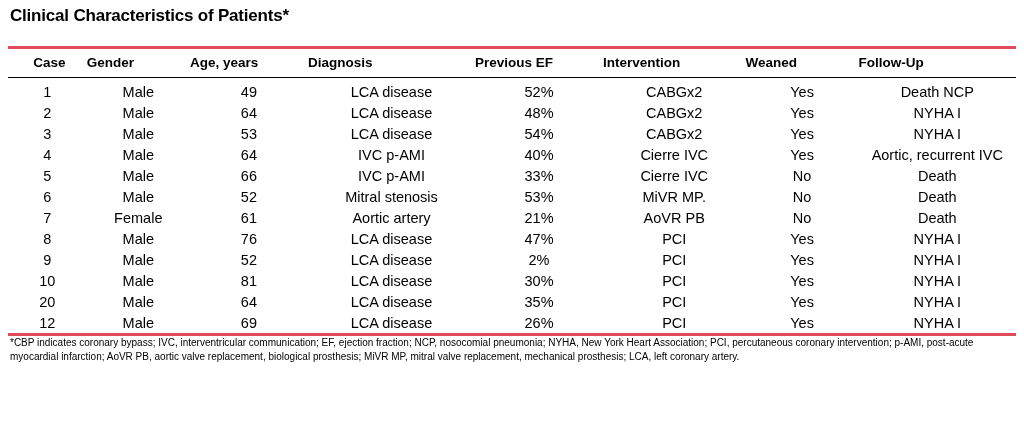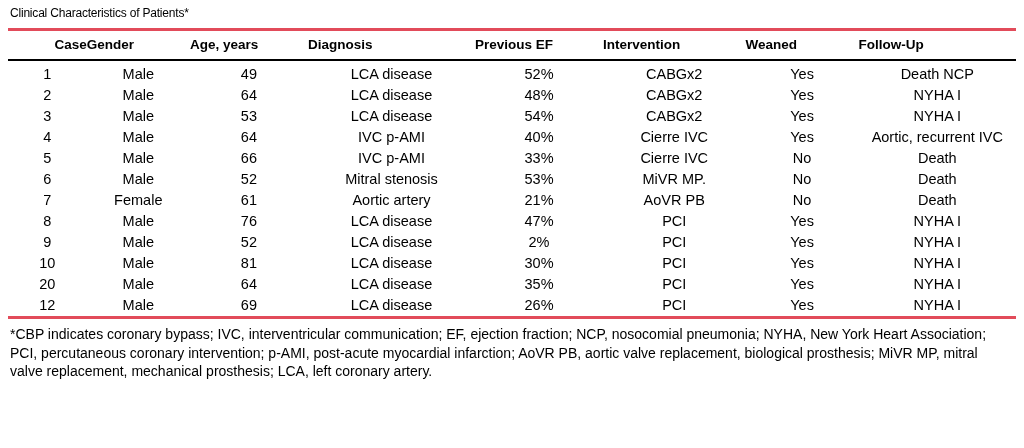--- a/index.html
+++ b/index.html
@@ -13,24 +13,24 @@
     font-family: "Liberation Sans", sans-serif;
     color: #000000;
     overflow: hidden;
   }
   .table-wrap {
     width: 1024px;
     box-sizing: border-box;
     padding: 0 8px;
   }
   .title {
-    font-size: 12px;
-    font-weight: normal;
+    font-size: 17px;
+    font-weight: bold;
     letter-spacing: -0.2px;
-    padding: 7px 0 8px 2px;
+    padding: 7px 0 20px 2px;
     line-height: 1.1;
   }
   .rule-top {
     height: 3px;
     background: #e24b5a;
     width: 100%;
   }
   .rule-mid {
     height: 1.5px;
     background: #000000;
@@ -54,39 +54,39 @@
     white-space: nowrap;
   }
   td {
     font-size: 14.5px;
     padding: 2.5px 0;
     text-align: center;
     white-space: nowrap;
   }
   thead tr th:first-child,
   tbody tr td:first-child {
-    text-align: right;
+    text-align: center;
     padding-left: 4px;
   }
   tbody tr td:first-child {
     text-align: center;
     padding-left: 0;
   }
   .col-case { width: 8.0%; }
   .col-gender { width: 10.5%; }
   .col-age { width: 12.0%; }
   .col-diagnosis { width: 17.0%; }
   .col-ef { width: 13.0%; }
   .col-intervention { width: 14.5%; }
   .col-weaned { width: 11.5%; }
   .col-followup { width: 16.0%; }
   .footnote {
-    font-size: 14px;
+    font-size: 10px;
     line-height: 1.35;
-    padding: 6px 2px 0 2px;
+    padding: 0 2px 0 2px;
     text-align: left;
   }
   .spacer-after-head { height: 3px; }
 </style>
 </head>
 <body>
 
 <div class="table-wrap">
 
   <div class="title">Clinical Characteristics of Patients*</div>

